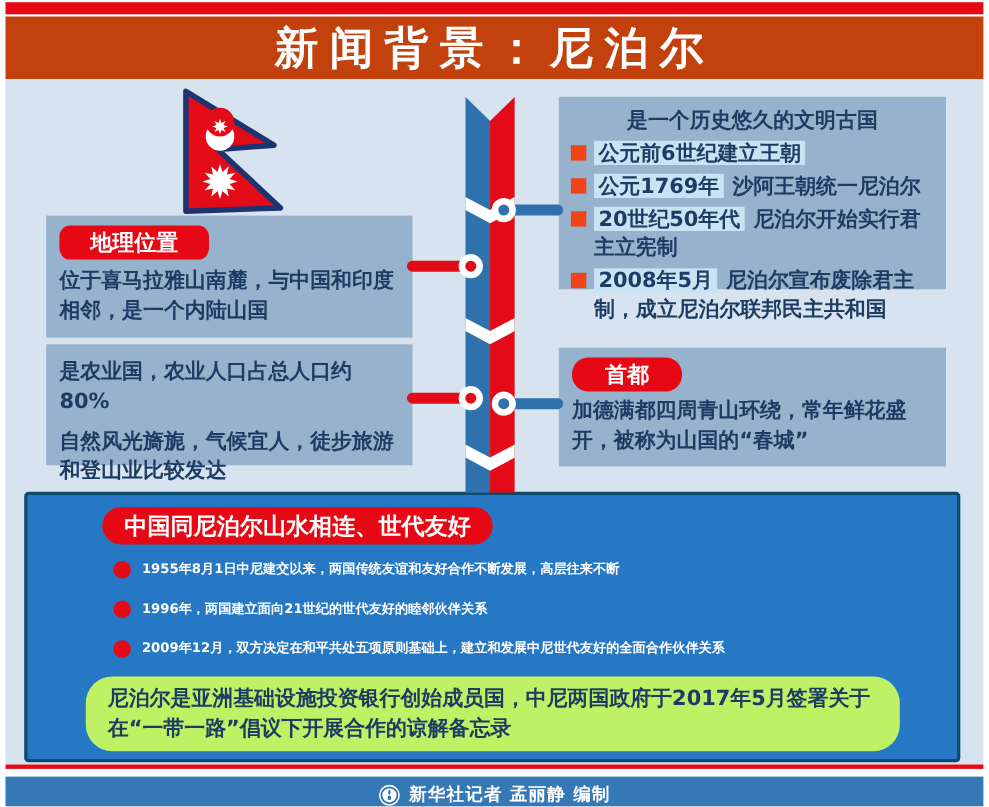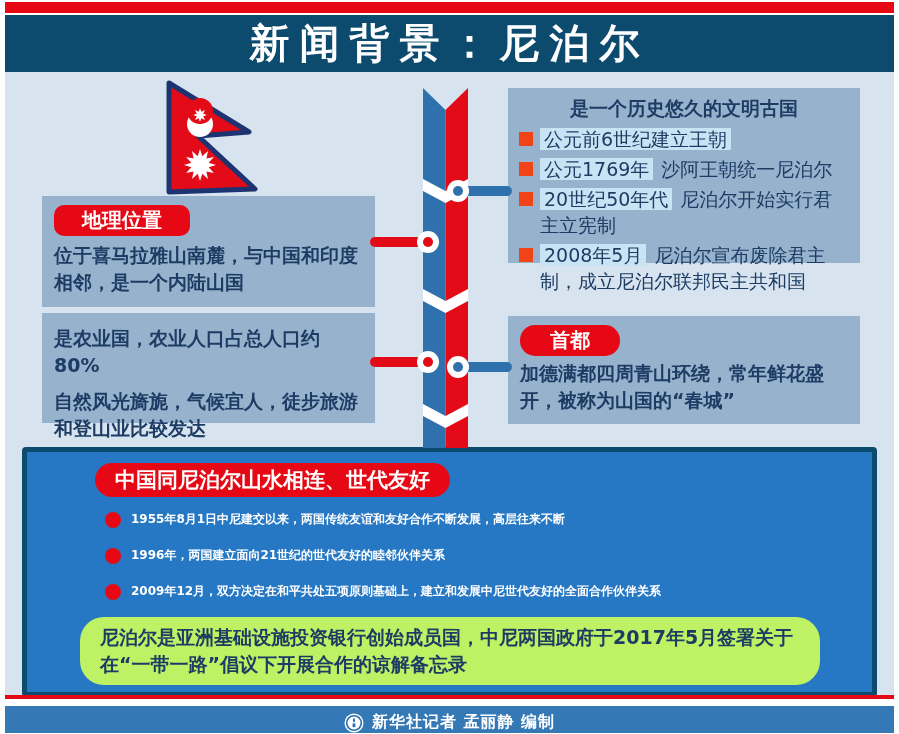--- a/index.html
+++ b/index.html
@@ -1,20 +1,20 @@
 <!DOCTYPE html>
 <html><head>
 <meta charset="utf-8">
 <style>
   html,body{margin:0;padding:0;background:#fff;}
   #page{position:relative;width:899px;height:734px;background:#fff;overflow:hidden;
         font-family:"DejaVu Sans",sans-serif;}
   
   .top-red{position:absolute;left:5px;right:5px;top:2px;height:11px;background:#e60915;}
-  .header{position:absolute;left:5px;right:5px;top:15px;height:57px;background:#0c4a6e;font-family:Liberation Serif, serif;}
+  .header{position:absolute;left:5px;right:5px;top:15px;height:57px;background:#c2410c;font-family:Liberation Serif, serif;}
   .header h1{margin:0;line-height:57px;text-align:center;color:#fff;font-size:40px;
              font-weight:800;letter-spacing:10px;}
   .main-bg{position:absolute;left:5px;right:5px;top:72px;height:623px;background:#d7e3ef;}
   .foot-red{position:absolute;left:5px;right:5px;top:695px;height:4px;background:#e60915;}
   .footer{position:absolute;left:5px;right:5px;top:706px;height:27px;background:#3478b6;
           display:flex;align-items:flex-end;justify-content:center;gap:8px;}
   .footer .credit{color:#fff;font-size:16px;font-weight:700;letter-spacing:1px;}
   
   .flag{position:absolute;left:166px;top:80px;width:92px;height:116px;}
   
@@ -27,28 +27,28 @@
   .panel{position:absolute;background:#97b2cd;color:#1d3c64;}
   .panel .body{padding:6px 10px 0 12px;font-size:19px;line-height:27px;font-weight:600;}
   .tag{display:inline-block;margin:9px 0 0 12px;background:#e60915;color:#fff;
        font-size:20px;font-weight:700;padding:2px 28px;border-radius:10px;}
   .tag.cap{border-radius:15px;padding:2px 30px;}
   #geo-box{left:42px;top:196px;width:333px;height:111px;}
   #agri-box{left:42px;top:313px;width:333px;height:110px;}
   #agri-box .body p{margin:0 0 9px 0;}
   #history-box{left:508px;top:88px;width:352px;height:175px;}
   #history-box .htitle{text-align:center;font-size:19px;font-weight:700;margin:8px 0 2px 0;}
-  .hrow{position:relative;padding:2px 14px 2px 32px;font-size:19px;line-height:26px;font-weight:400;}
+  .hrow{position:relative;padding:2px 14px 2px 32px;font-size:19px;line-height:26px;font-weight:700;}
   .hrow .sq{position:absolute;left:11px;top:8px;width:14px;height:14px;background:#f04318;}
   .hl{background:#c8e3f3;padding:0 4px;margin-right:8px;}
   #capital-box{left:508px;top:316px;width:352px;height:108px;}
   #capital-box .body{padding:4px 8px 0 12px;}
   
   #friend-box{position:absolute;left:22px;top:447px;width:845px;height:240px;
-              background:#2678c4;border:5px solid #0c4a6e;border-radius:4px;color:#fff;}
+              background:#2678c4;border:3px solid #0c4a6e;border-radius:4px;color:#fff;}
   #friend-box .fpill{display:inline-block;margin:11px 0 0 68px;background:#e60915;color:#fff;
               font-size:21px;font-weight:700;padding:3px 20px;border-radius:17px;}
   .frow{position:relative;margin:9px 0 0 78px;width:725px;padding-left:26px;
         font-size:12px;line-height:27px;font-weight:700;}
   .frow .ball{position:absolute;left:0;top:6px;width:16px;height:16px;border-radius:50%;background:#e60915;}
   .note{margin:12px 0 0 53px;width:700px;background:#bef264;color:#1d3c64;border-radius:24px;
         padding:7px 20px;font-size:19px;line-height:27px;font-weight:700;}
   .logo{width:20px;height:20px;}
 </style>
 </head>

